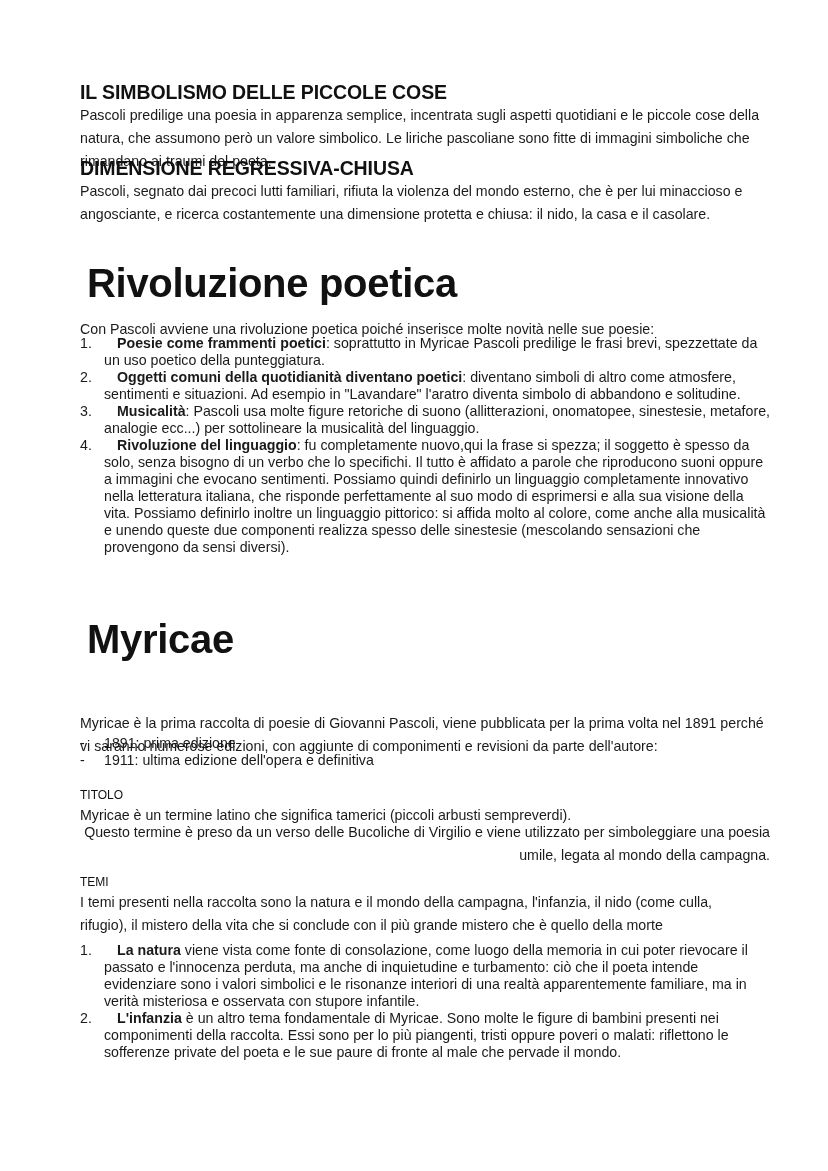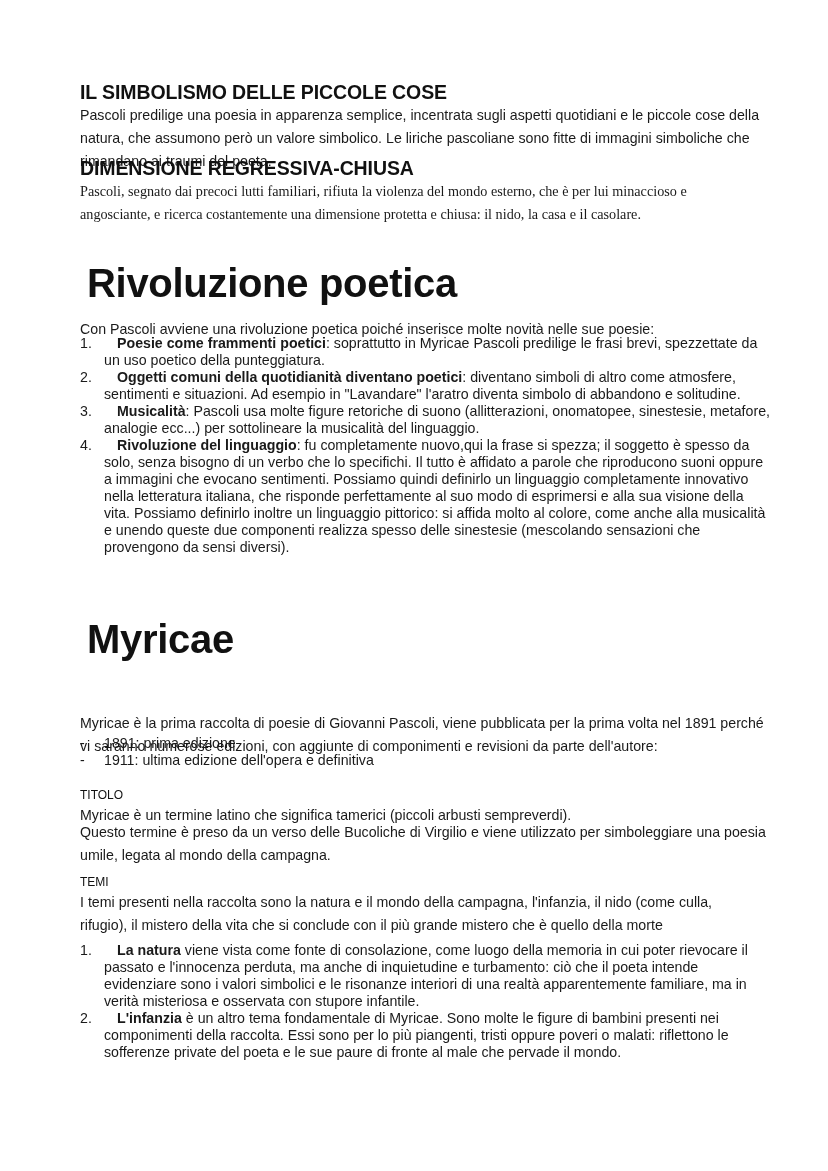--- a/index.html
+++ b/index.html
@@ -21,21 +21,21 @@
 </style>
 </head>
 <body>
 
 <div class="page">
 
   <h2 class="h2" style="top:81px;">IL SIMBOLISMO DELLE PICCOLE COSE</h2>
   <p class="p" style="top:104px;">Pascoli predilige una poesia in apparenza semplice, incentrata sugli aspetti quotidiani e le piccole cose della natura, che assumono però un valore simbolico. Le liriche pascoliane sono fitte di immagini simboliche che rimandano ai traumi del poeta.</p>
 
   <h2 class="h2" style="top:157px;">DIMENSIONE REGRESSIVA-CHIUSA</h2>
-  <p class="p" style="top:180px;font-family:Liberation Serif, serif;">Pascoli, segnato dai precoci lutti familiari, rifiuta la violenza del mondo esterno, che è per lui minaccioso e angosciante, e ricerca costantemente una dimensione protetta e chiusa: il nido, la casa e il casolare.</p>
+  <p class="p" style="top:180px;">Pascoli, segnato dai precoci lutti familiari, rifiuta la violenza del mondo esterno, che è per lui minaccioso e angosciante, e ricerca costantemente una dimensione protetta e chiusa: il nido, la casa e il casolare.</p>
 
   <h1 class="h1" style="top:252px;">Rivoluzione poetica</h1>
   <p class="p" style="top:318px; width:700px;">Con Pascoli avviene una rivoluzione poetica poiché inserisce molte novità nelle sue poesie:</p>
 
   <ol class="ol" style="top:335px;">
     <li>
       <span class="num">1.</span>
       <span class="body"><span class="lead"></span><b>Poesie come frammenti poetici</b><span>: soprattutto in Myricae Pascoli predilige le frasi brevi, spezzettate da un uso poetico della punteggiatura.</span></span>
     </li>
     <li>
@@ -62,21 +62,21 @@
       <span>1891: prima edizione</span>
     </li>
     <li>
       <span class="mk">-</span>
       <span>1911: ultima edizione dell'opera e definitiva</span>
     </li>
   </ul>
 
   <h3 class="h3" style="top:787px;">TITOLO</h3>
   <p class="p" style="top:804px; width:700px;">Myricae è un termine latino che significa tamerici (piccoli arbusti sempreverdi).</p>
-  <p class="p" style="top:821px; width:690px;">Questo termine è preso da un verso delle Bucoliche di Virgilio e viene utilizzato per simboleggiare una poesia umile, legata al mondo della campagna.</p>
+  <p class="p" style="top:821px; width:690px;text-align:right;">Questo termine è preso da un verso delle Bucoliche di Virgilio e viene utilizzato per simboleggiare una poesia umile, legata al mondo della campagna.</p>
 
   <h3 class="h3" style="top:874px;">TEMI</h3>
   <p class="p" style="top:891px; width:670px;">I temi presenti nella raccolta sono la natura e il mondo della campagna, l'infanzia, il nido (come culla, rifugio), il mistero della vita che si conclude con il più grande mistero che è quello della morte</p>
 
   <ol class="ol" style="top:942px;">
     <li>
       <span class="num">1.</span>
       <span class="body"><span class="lead"></span><b>La natura</b><span> viene vista come fonte di consolazione, come luogo della memoria in cui poter rievocare il passato e l'innocenza perduta, ma anche di inquietudine e turbamento: ciò che il poeta intende evidenziare sono i valori simbolici e le risonanze interiori di una realtà apparentemente familiare, ma in verità misteriosa e osservata con stupore infantile.</span></span>
     </li>
     <li>

